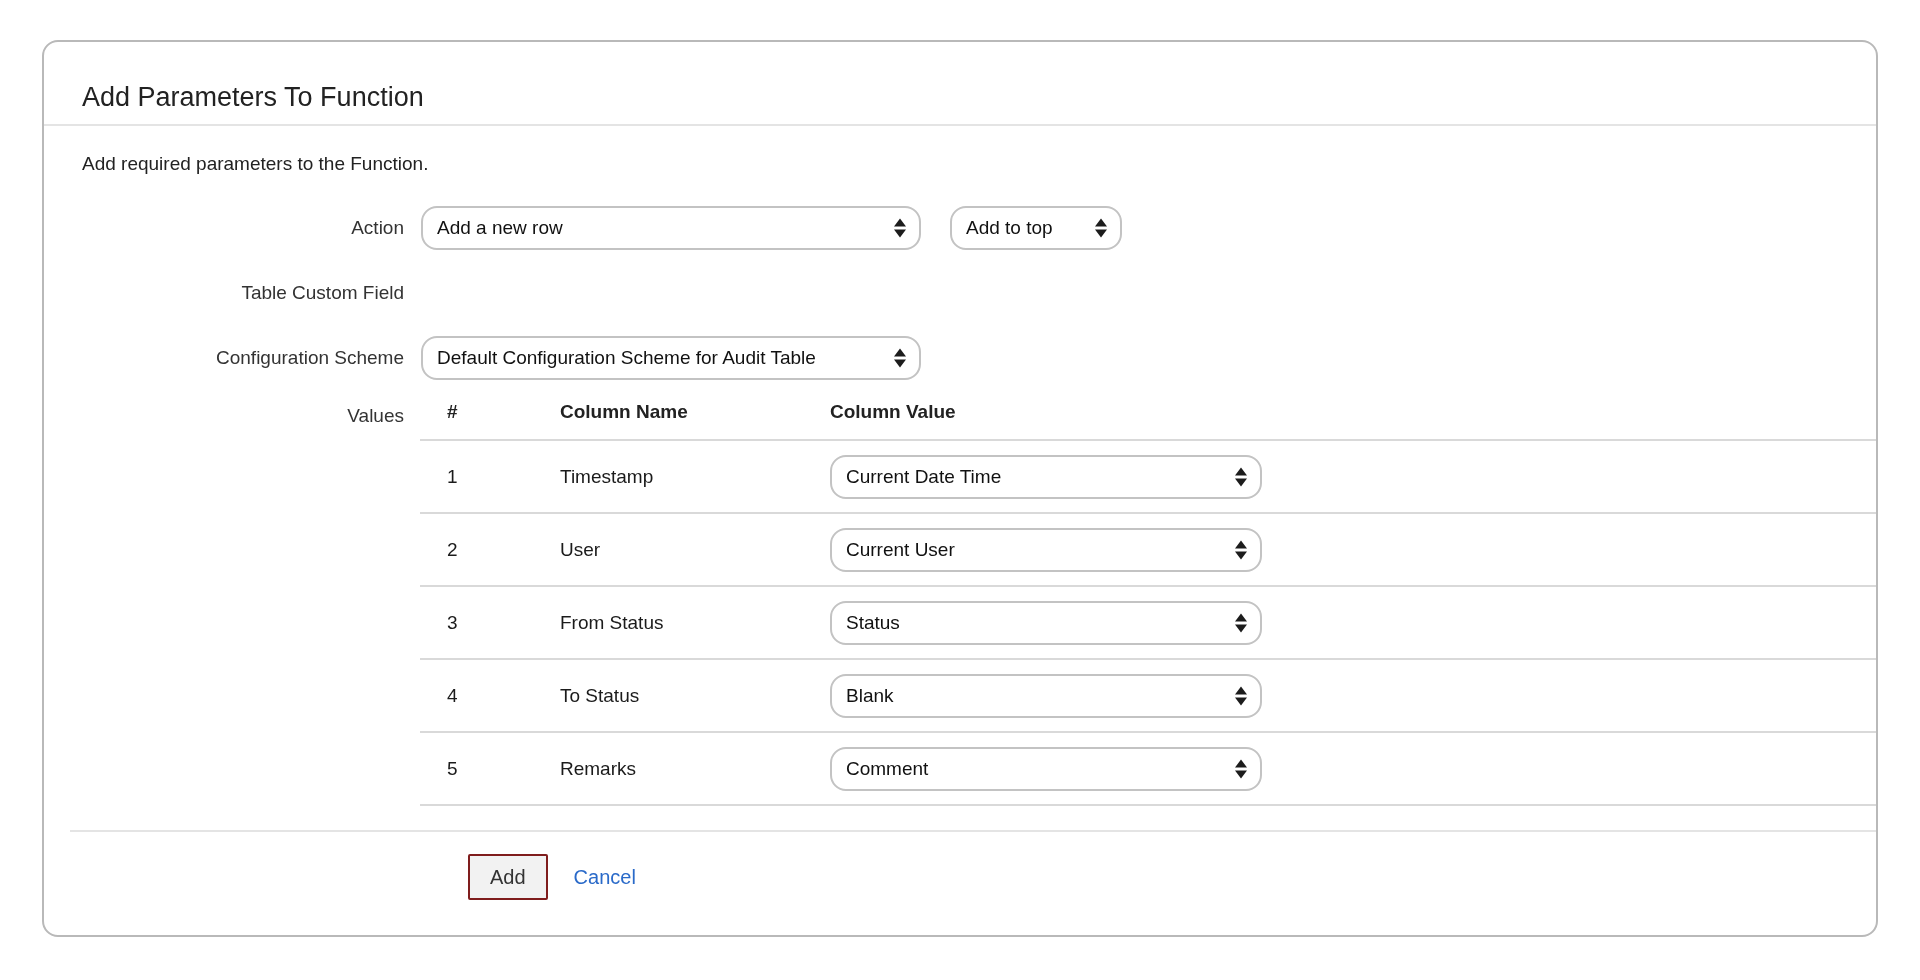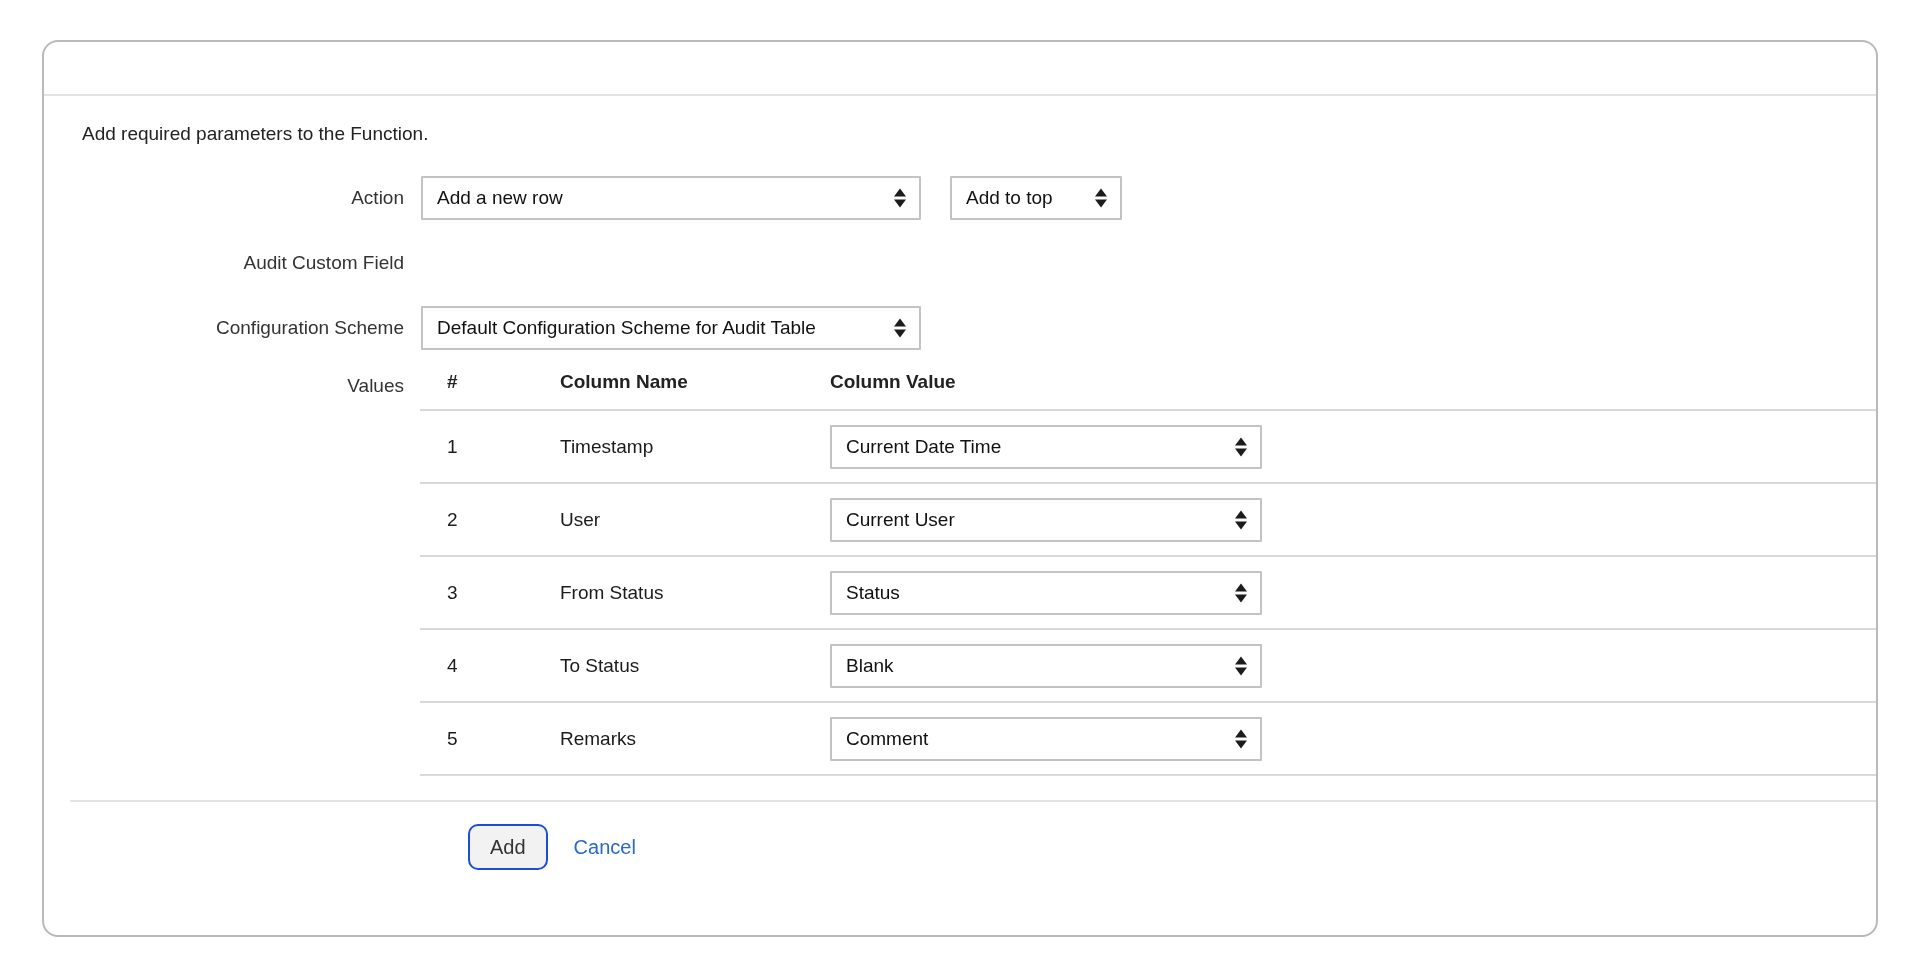--- a/index.html
+++ b/index.html
@@ -58,21 +58,21 @@
     align-items: center;
     padding-left: 11px;
     gap: 29px;
   }
   
   .sel {
     position: relative;
     height: 44px;
     background: #ffffff;
     border: 2px solid #c3c3c3;
-    border-radius: 1px;
+    border-radius: 16px;
     display: inline-flex;
     align-items: center;
     padding: 0 38px 0 14px;
     font-size: 19px;
     color: #111111;
     cursor: default;
     white-space: nowrap;
     overflow: hidden;
   }
   .sel-w-lg  { width: 500px; }
@@ -135,39 +135,40 @@
     margin-top: 22px;
     display: flex;
     align-items: center;
     padding-left: 424px;
     gap: 26px;
   }
   .btn {
     height: 46px;
     padding: 0 20px;
     background: #f2f2f2;
-    border: 2px solid #1d4ed8;
-    border-radius: 10px;
+    border: 2px solid #7f1d1d;
+    border-radius: 2px;
     font-size: 20px;
     color: #333333;
     font-family: "Liberation Sans", "DejaVu Sans", sans-serif;
     cursor: pointer;
   }
   .link {
     font-size: 20px;
     color: #2a6ac9;
     text-decoration: none;
     cursor: pointer;
   }
 </style>
 </head>
 <body>
 
 <div class="panel">
 
+  <h1 class="page-title pad-l">Add Parameters To Function</h1>
   <hr class="title-divider">
   <p class="page-desc pad-l">Add required parameters to the Function.</p>
 
   <form>
 
     <div class="form-row">
       <label class="form-label">Action</label>
       <div class="form-field">
         <div class="sel sel-w-lg">
           <span>Add a new row</span>
@@ -180,21 +181,21 @@
           <span>Add to top</span>
           <span class="spinner">
               <i class="tri-up"></i>
               <i class="tri-down"></i>
             </span>
         </div>
       </div>
     </div>
 
     <div class="form-row">
-      <label class="form-label">Audit Custom Field</label>
+      <label class="form-label">Table Custom Field</label>
     </div>
 
     <div class="form-row">
       <label class="form-label">Configuration Scheme</label>
       <div class="form-field">
         <div class="sel sel-w-lg">
           <span>Default Configuration Scheme for Audit Table</span>
           <span class="spinner">
               <i class="tri-up"></i>
               <i class="tri-down"></i>

